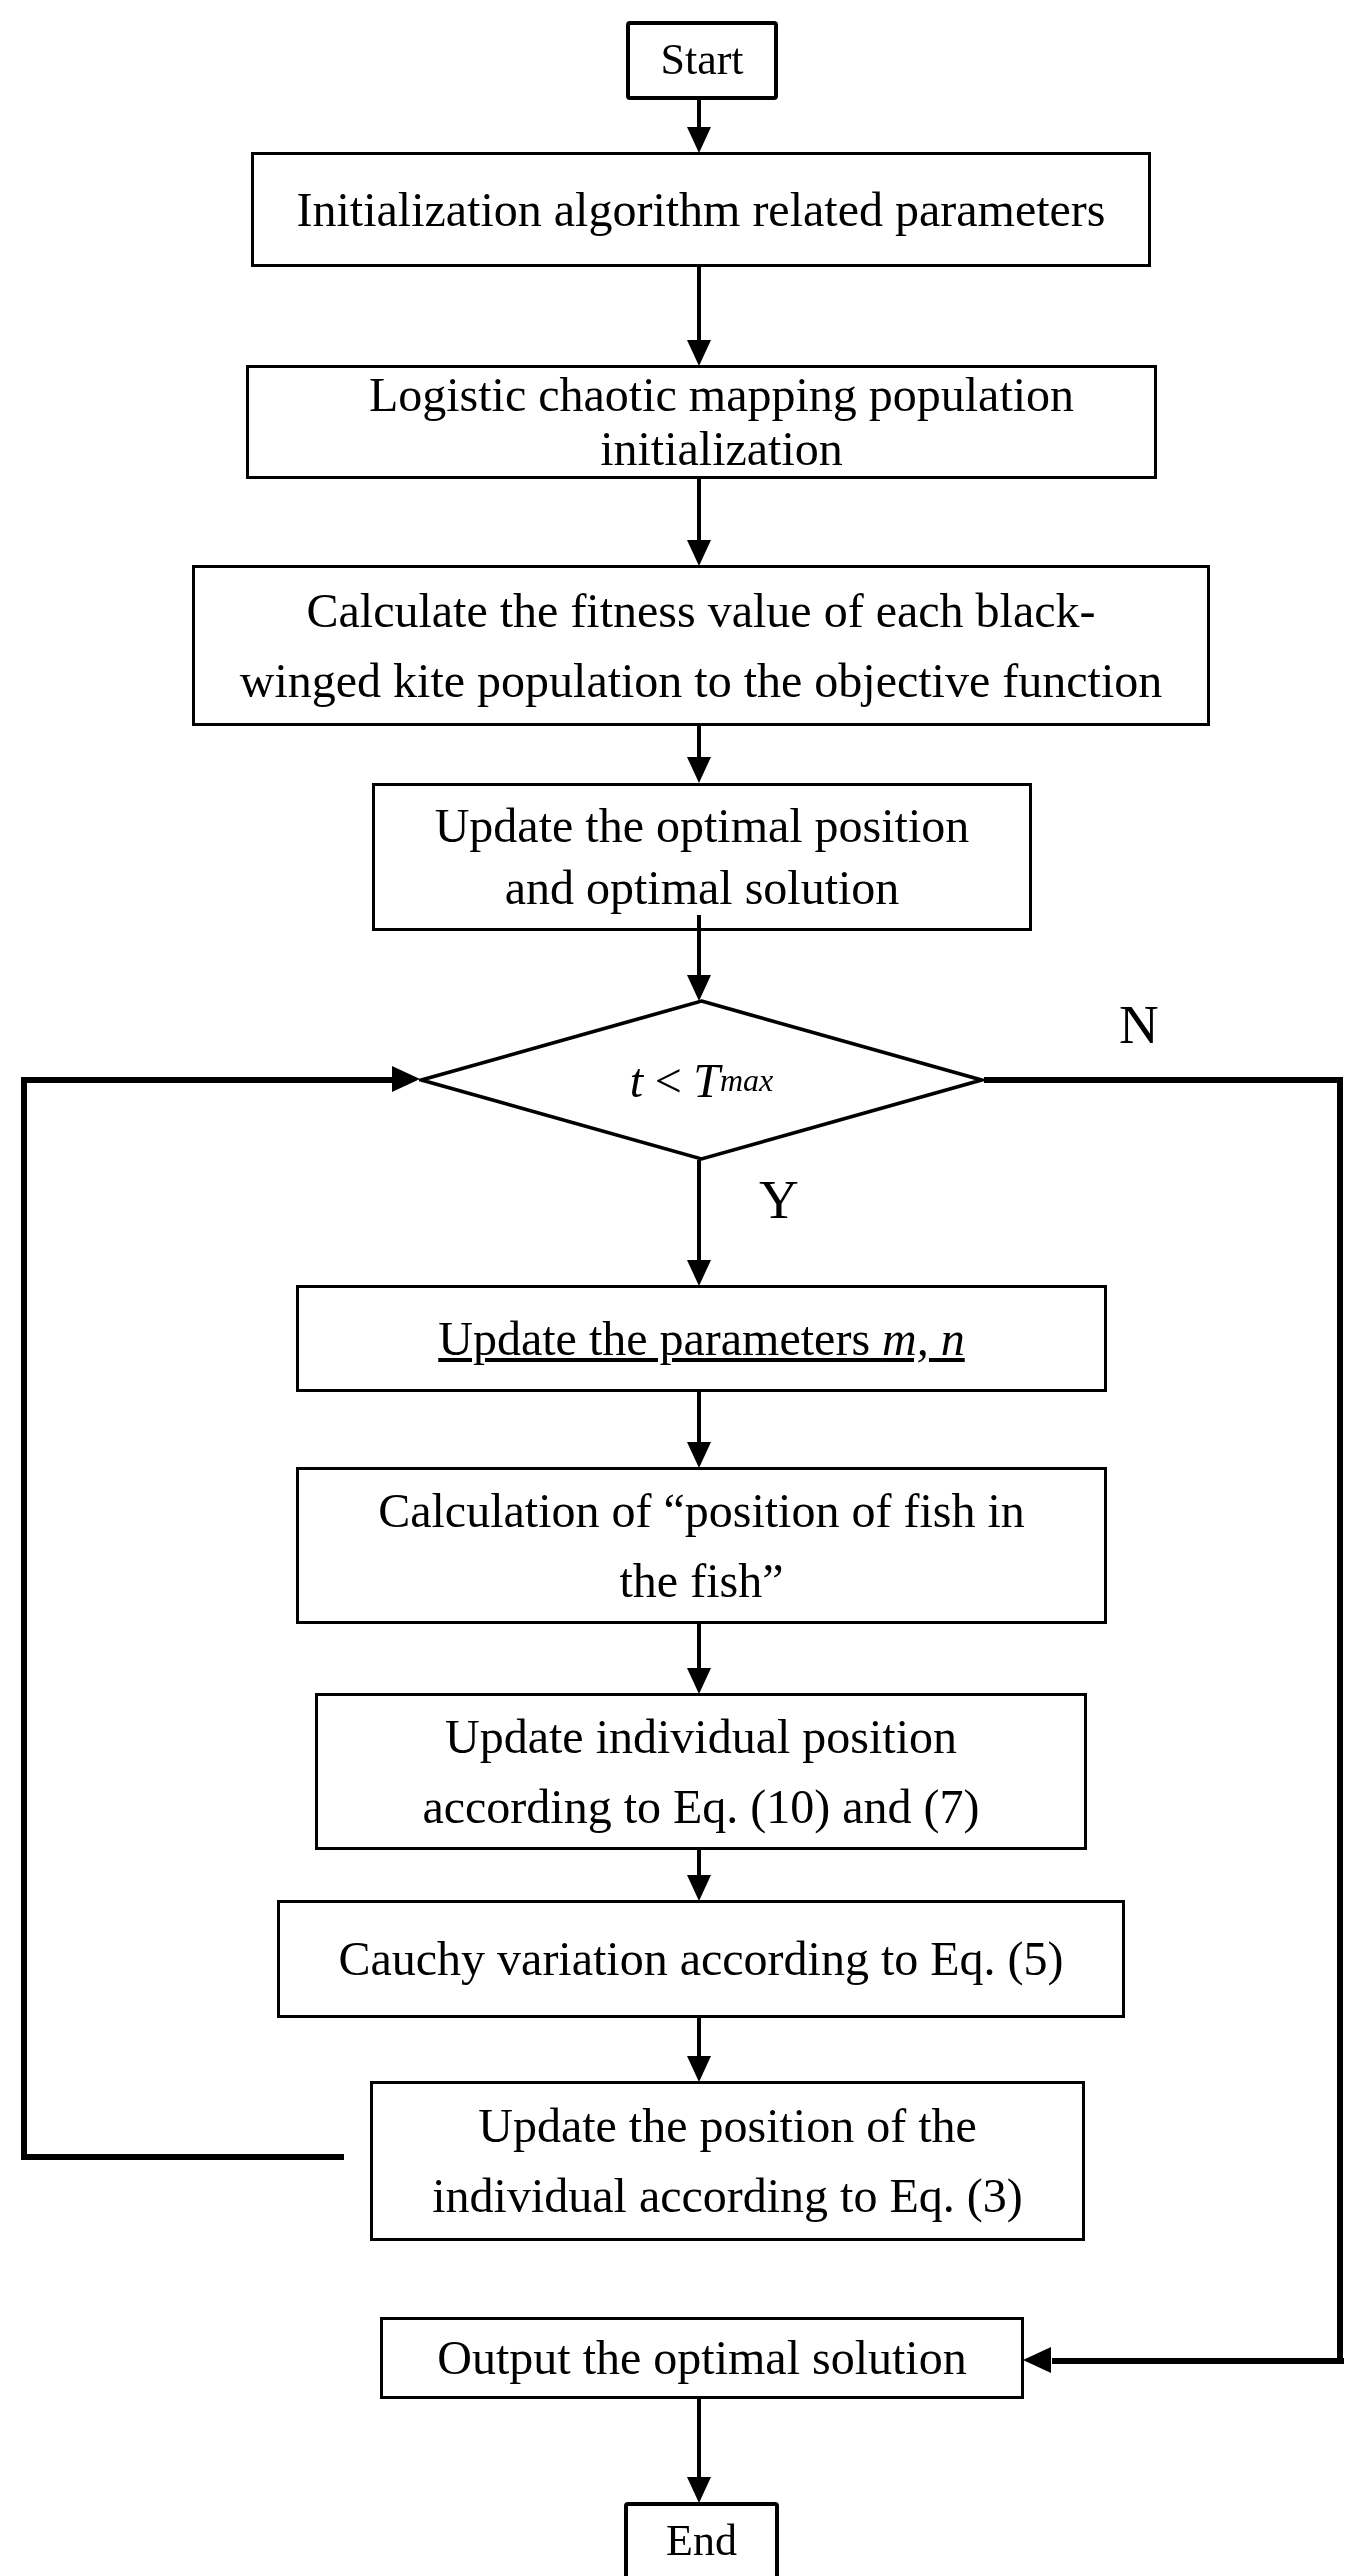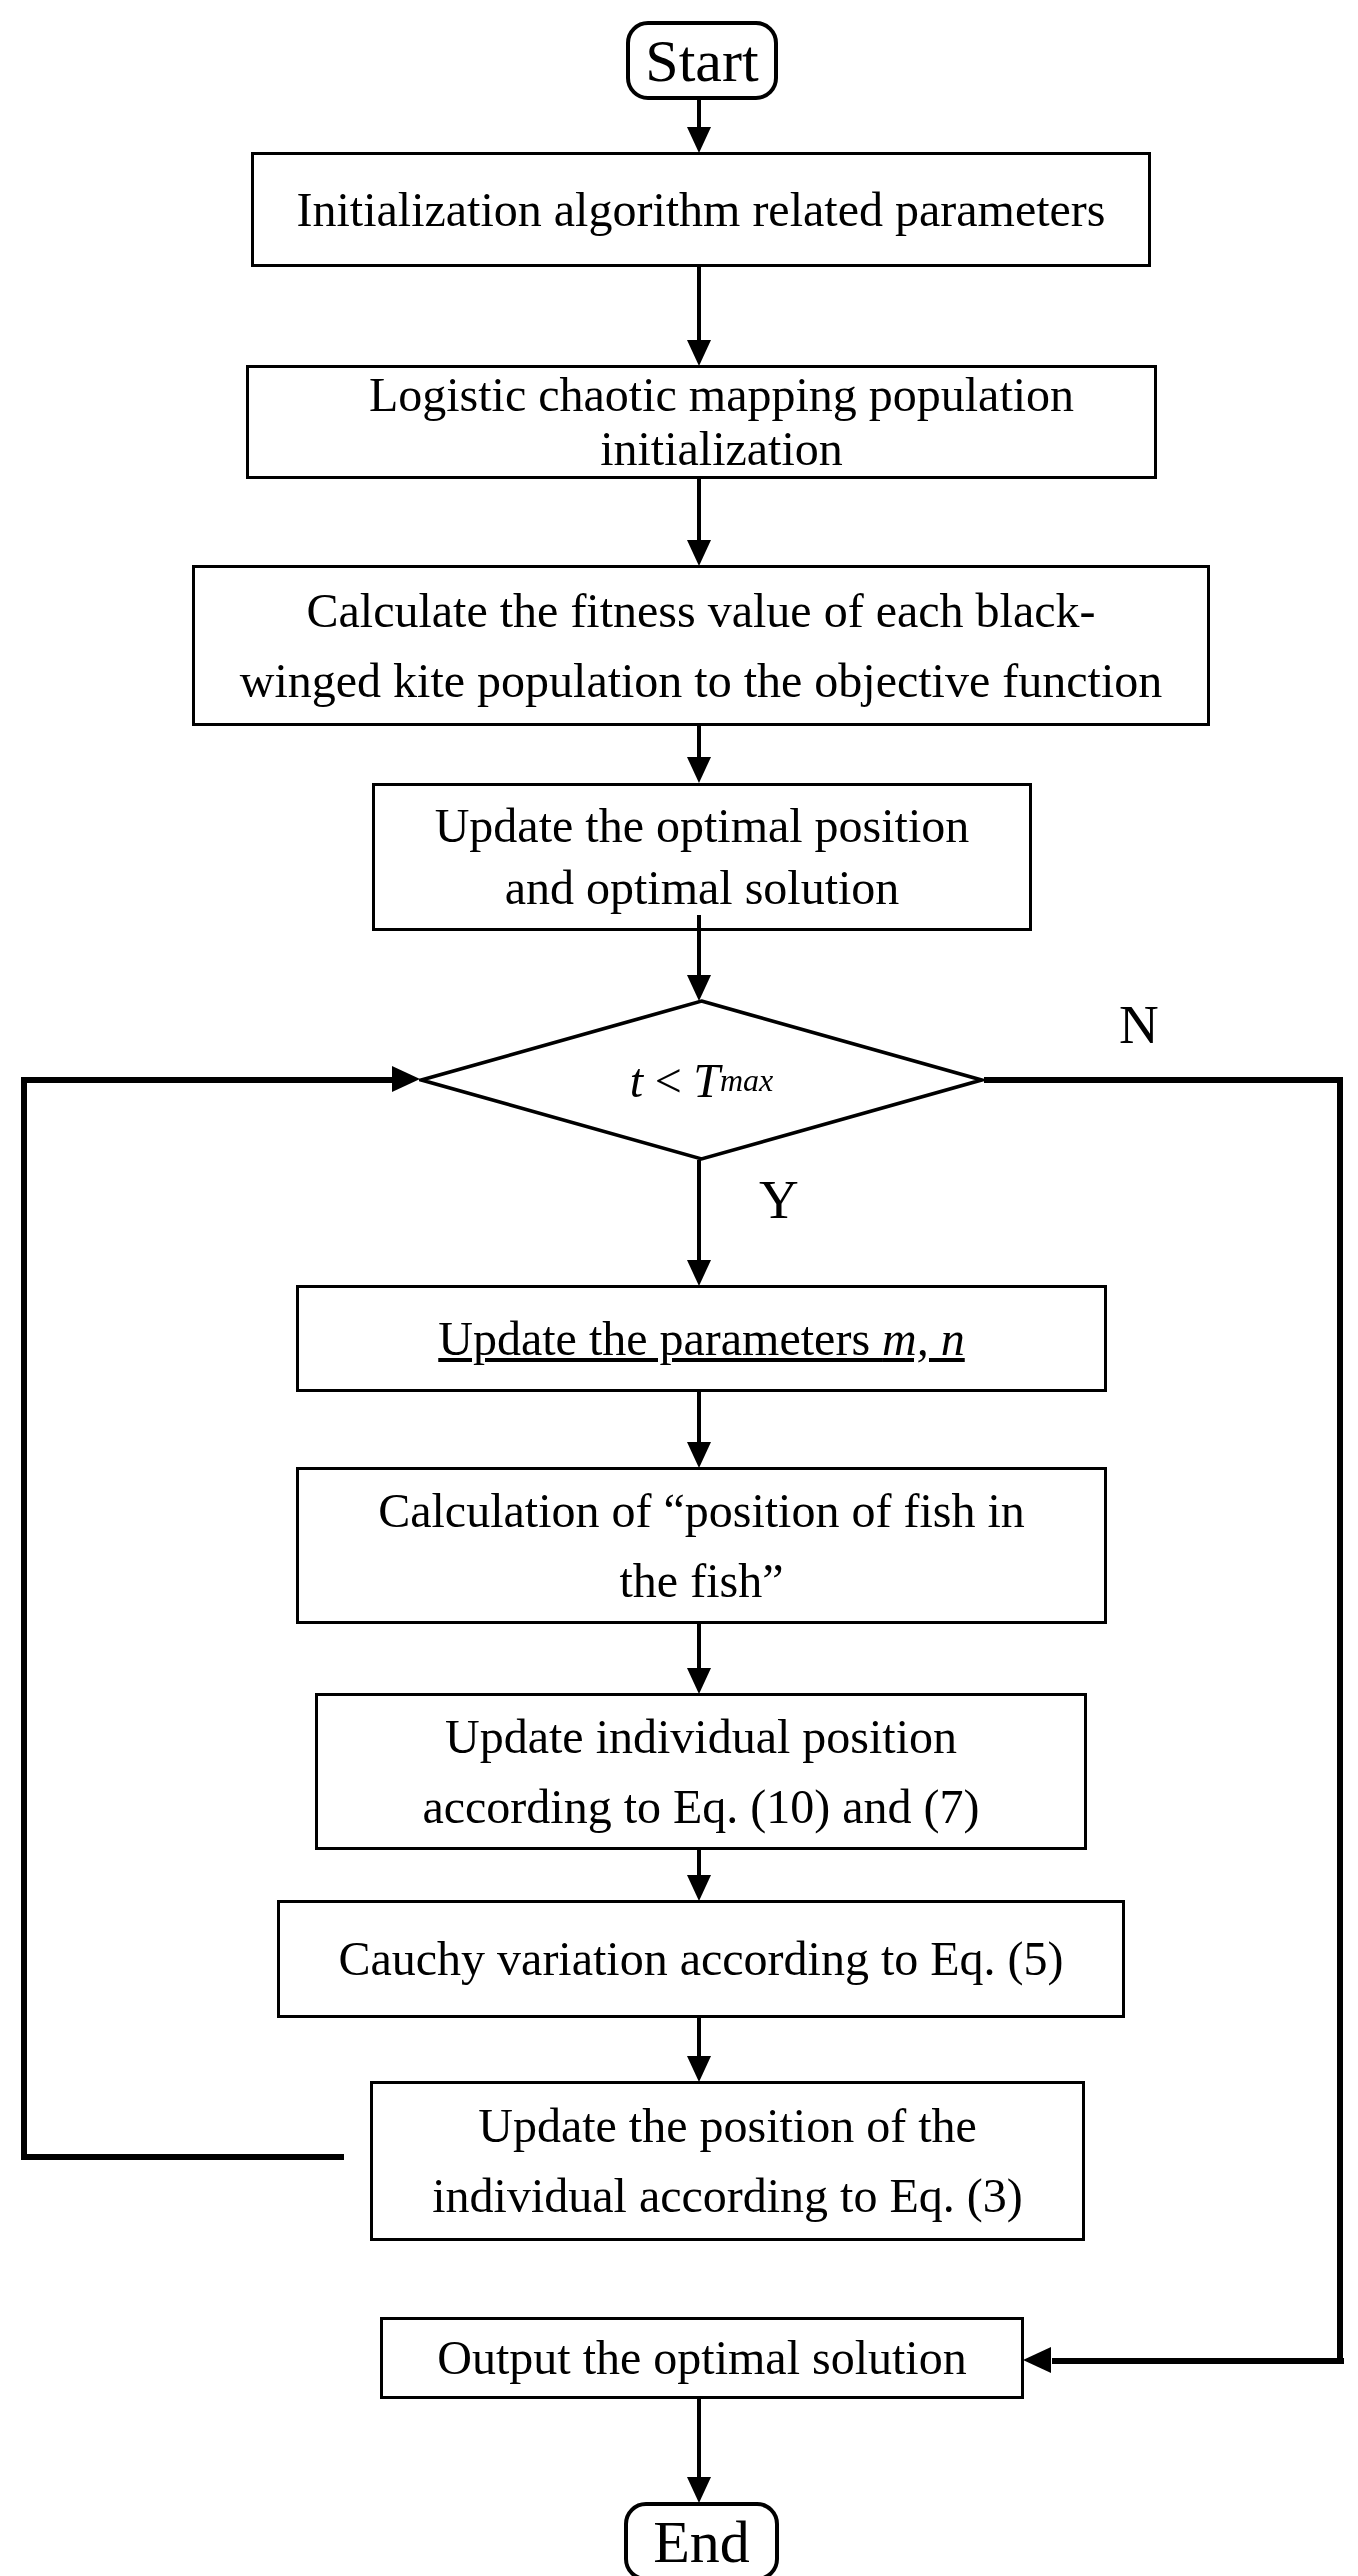--- a/index.html
+++ b/index.html
@@ -24,22 +24,22 @@
     display: flex;
     flex-direction: column;
     align-items: center;
     justify-content: center;
     text-align: center;
     font-size: 48px;
     line-height: 1.45;
   }
   .terminal {
     border-width: 4.2px;
-    border-radius: 22px;
-    font-size: 60px;
+    border-radius: 4px;
+    font-size: 44px;
     line-height: 1.1;
   }
   .lh-tight { line-height: 1.12; padding-left: 40px; }
   .lh-mid   { line-height: 1.3; }
   .line { white-space: nowrap; }
   .it { font-style: italic; }
   
   .diamond-wrap {
     position: absolute;
     left: 419px;

